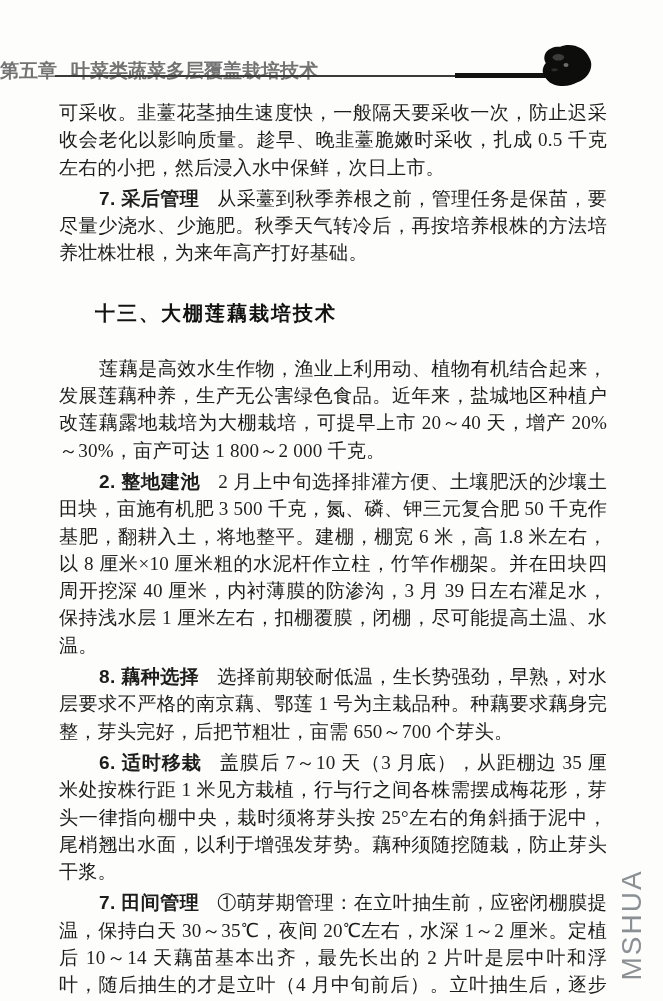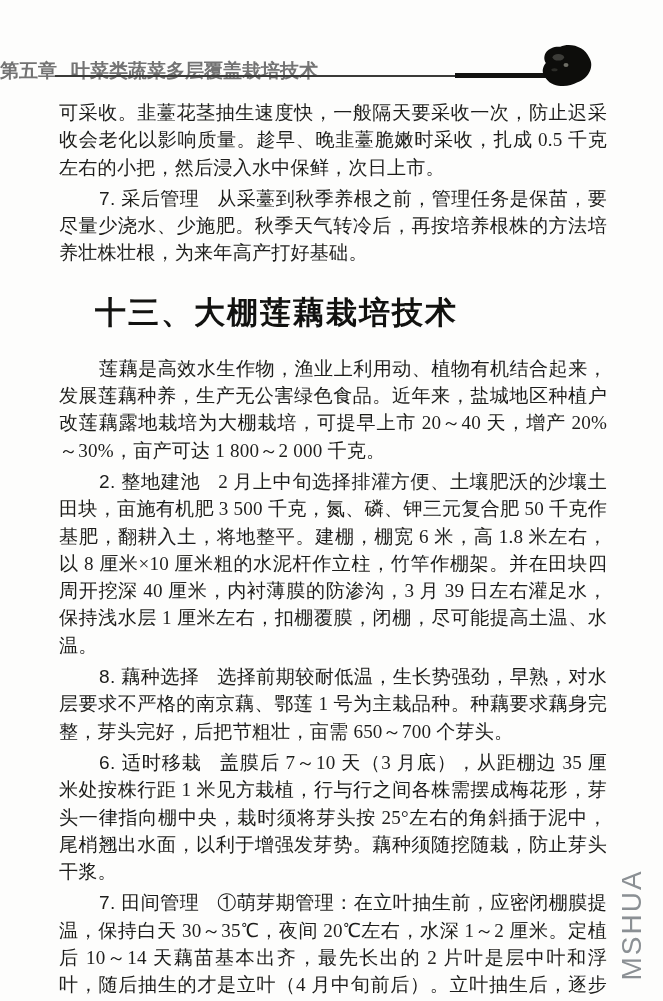--- a/index.html
+++ b/index.html
@@ -37,28 +37,28 @@
   
   .content {
     position:absolute; left:55px; top:95px; width:556px;
     font-size:19.1px; line-height:27.3px;
     text-align:justify;
     letter-spacing:0.2px;
   }
   .content p { margin:4px; }
   .content p.indent { text-indent:2.1em; }
   .para-lead {
-    font-weight:normal;
+    font-weight:bold;
     font-family:"Liberation Sans", sans-serif;
     margin-right:0.95em;
   }
   .section-heading {
     margin:31px 0 27px 40px;
     font-family:"Liberation Sans", sans-serif;
-    font-weight:bold; font-size:31px; line-height:30px;
+    font-weight:bold; font-size:20px; line-height:30px;
     letter-spacing:2px;
     color:#121210;
     text-align:left;
   }
 
   
   .folio {
     margin-top:3px;
     text-align:right;
     padding-right:46px;

